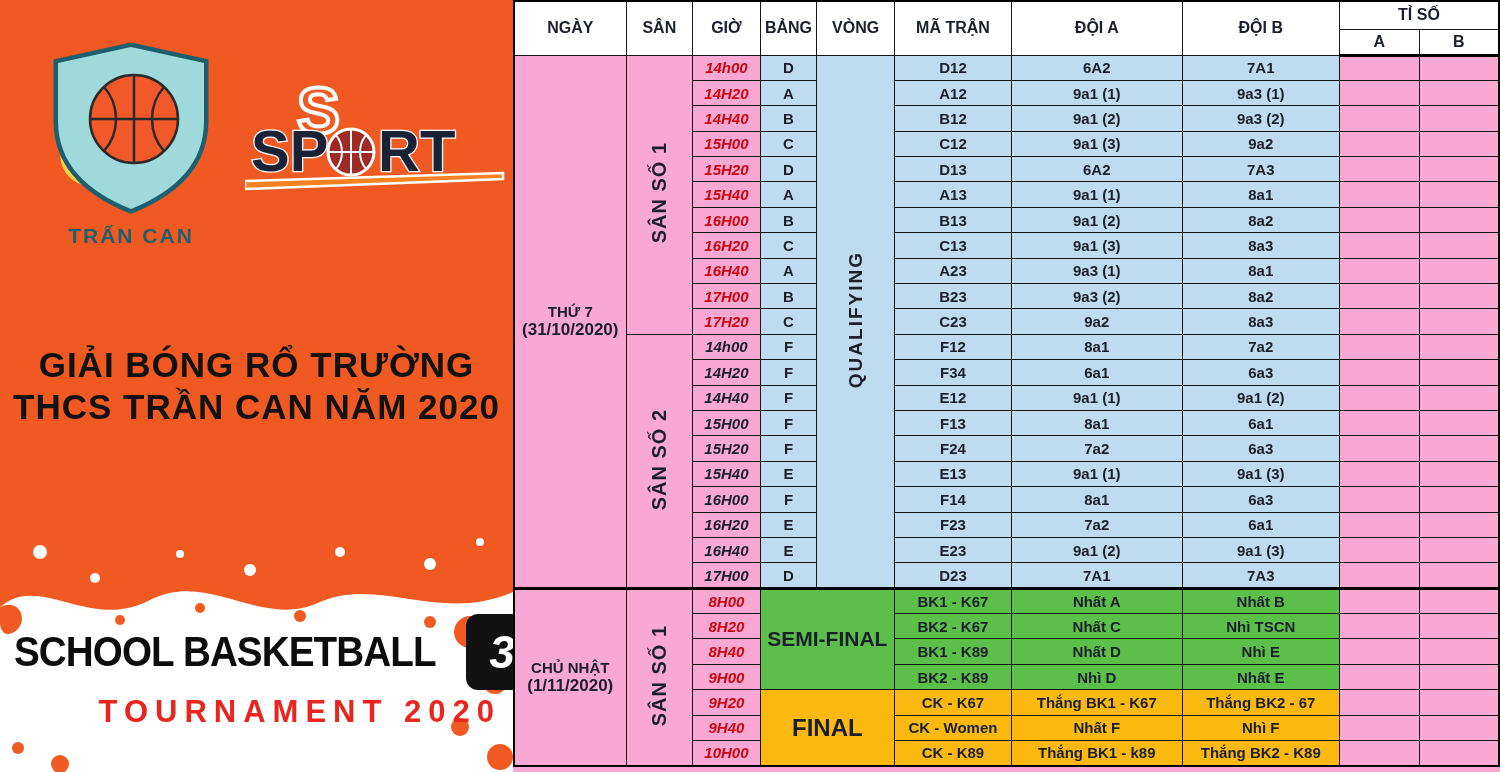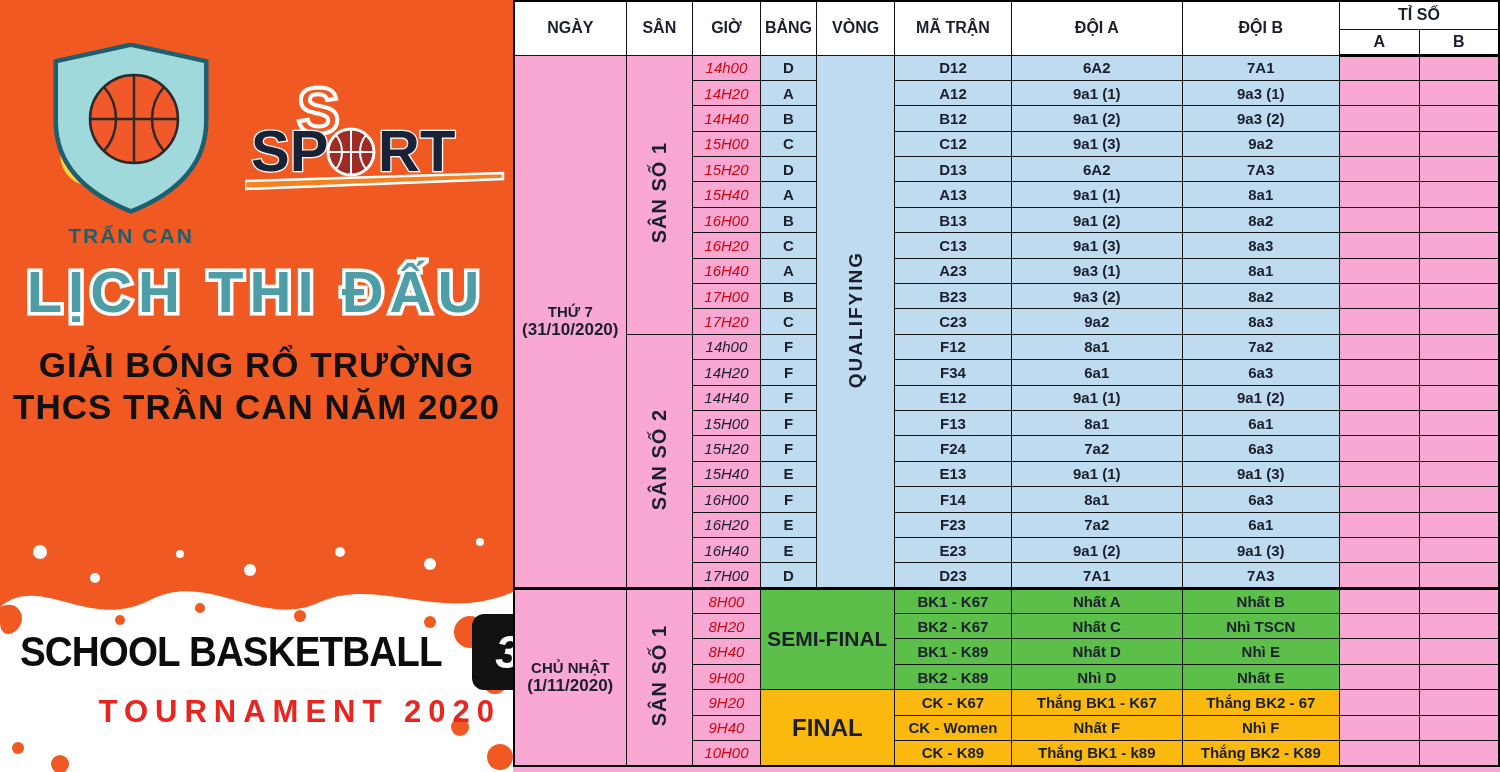--- a/index.html
+++ b/index.html
@@ -11,37 +11,37 @@
   .logos { position:absolute; left:0; top:35px; width:513px; height:200px; }
   .club-logo { position:absolute; left:46px; top:8px; width:170px; height:200px; text-align:center; }
   .club-name { margin-top:2px; color:#1D5F6E; font-weight:bold; font-size:21px; letter-spacing:2px; }
   .sport-logo { position:absolute; left:245px; top:40px; width:260px; height:120px; }
   .title-wrap { position:absolute; left:0; top:248px; width:513px; text-align:center; }
   .subtitle { position:absolute; left:0; width:513px; text-align:center; color:#111; font-weight:bold; font-size:35px; letter-spacing:1px; }
   .sub1 { top:345px; }
   .sub2 { top:387px; }
   .grunge { position:absolute; left:0; bottom:0; width:513px; height:260px; }
   .footer-text { position:absolute; left:0; bottom:0; width:513px; height:160px; }
-  .footer-row { position:absolute; left:20px; top:2px; width:492px; display:flex; align-items:center; }
+  .footer-row { position:absolute; left:14px; top:2px; width:492px; display:flex; align-items:center; }
   .school-bb { color:#0c0c0c; font-weight:bold; font-size:42px; letter-spacing:-1px; white-space:nowrap; transform:scaleX(0.92); transform-origin:left; }
   .badge-3x3 { margin-left:-6px; background:#111; color:#fff; border-radius:12px; width:128px; height:76px; display:flex; align-items:center; justify-content:center; font-weight:bold; font-size:46px; font-style:italic; flex:0 0 auto; }
   .tournament { position:absolute; right:12px; top:82px; color:#E8251F; font-weight:bold; font-size:31px; letter-spacing:7px; white-space:nowrap; }
 
   
   .sched { position:absolute; left:513px; top:0; width:987px; height:772px; background:#f9a8d4; }
   table { border-collapse:collapse; table-layout:fixed; width:987px; }
   td, th { border:1.5px solid #141414; text-align:center; vertical-align:middle; font-weight:bold; font-size:15px; color:#1a1f2b; overflow:hidden; padding:0; }
   thead th { background:#fff; font-size:16px; }
   tr.hdr1 th { height:28px; }
   tr.hdr2 th { height:26px; border-bottom:3px solid #000; }
   tbody tr { height:25.4px; }
   .c-blue { background:#BFDBF0; }
   .c-green { background:#5CBF4A; }
   .c-gold { background:#FBB90F;margin-top:13px; }
-  .t-time { font-style:italic; font-weight:normal; }
+  .t-time { font-style:italic; font-weight:bold; }
   .t-red { color:#C9080F; }
   .vert { writing-mode:vertical-rl; transform:rotate(180deg); white-space:nowrap; display:inline-block; }
   .round-v { font-size:19px; letter-spacing:2px; }
   .court-v { font-size:20px; letter-spacing:1px; }
   .day-cell div:first-child { font-size:15px; }
   .day-cell div:last-child { font-size:17px; }
   .phase { font-size:21px; }
   .phase-final { font-size:24px; }
   .sun-top td { border-top:3.5px solid #000; }
   table { border:2.5px solid #000; }
@@ -89,25 +89,20 @@
             <path d="M121 60 C113 70 113 84 121 94" stroke="#ffffff" stroke-width="2" fill="none"></path>
           </g>
 
           <text x="133" y="96" font-family="Liberation Sans, sans-serif" font-weight="bold" font-size="58" fill="#1A2238" stroke="#ffffff" stroke-width="2.5" paint-order="stroke">RT</text>
 
           <polygon points="0,106 258,98 258,104 0,114" fill="#F58220" stroke="#ffffff" stroke-width="2.5"></polygon>
         </svg>
       </div>
     </div>
 
-    <div class="title-wrap">
-      <svg width="513" height="90" viewBox="0 0 513 90">
-        <text x="256" y="64" text-anchor="middle" font-family="Liberation Sans, sans-serif" font-weight="bold" font-size="58" letter-spacing="6" fill="#4E9EA7" stroke="#ffffff" stroke-width="7" paint-order="stroke">LỊCH THI ĐẤU</text>
-      </svg>
-    </div>
 
     <div class="subtitle sub1">GIẢI BÓNG RỔ TRƯỜNG</div>
     <div class="subtitle sub2">THCS TRẦN CAN NĂM 2020</div>
 
     <div class="grunge">
       <svg width="513" height="260" viewBox="0 0 513 260">
         <path d="M0,95 C40,60 90,120 150,88 C210,58 260,118 320,90 C380,64 440,112 513,80 L513,260 L0,260 Z" fill="#ffffff"></path>
 
         <circle cx="40" cy="40" r="7" fill="#ffffff"></circle>
           <circle cx="95" cy="66" r="5" fill="#ffffff"></circle>

